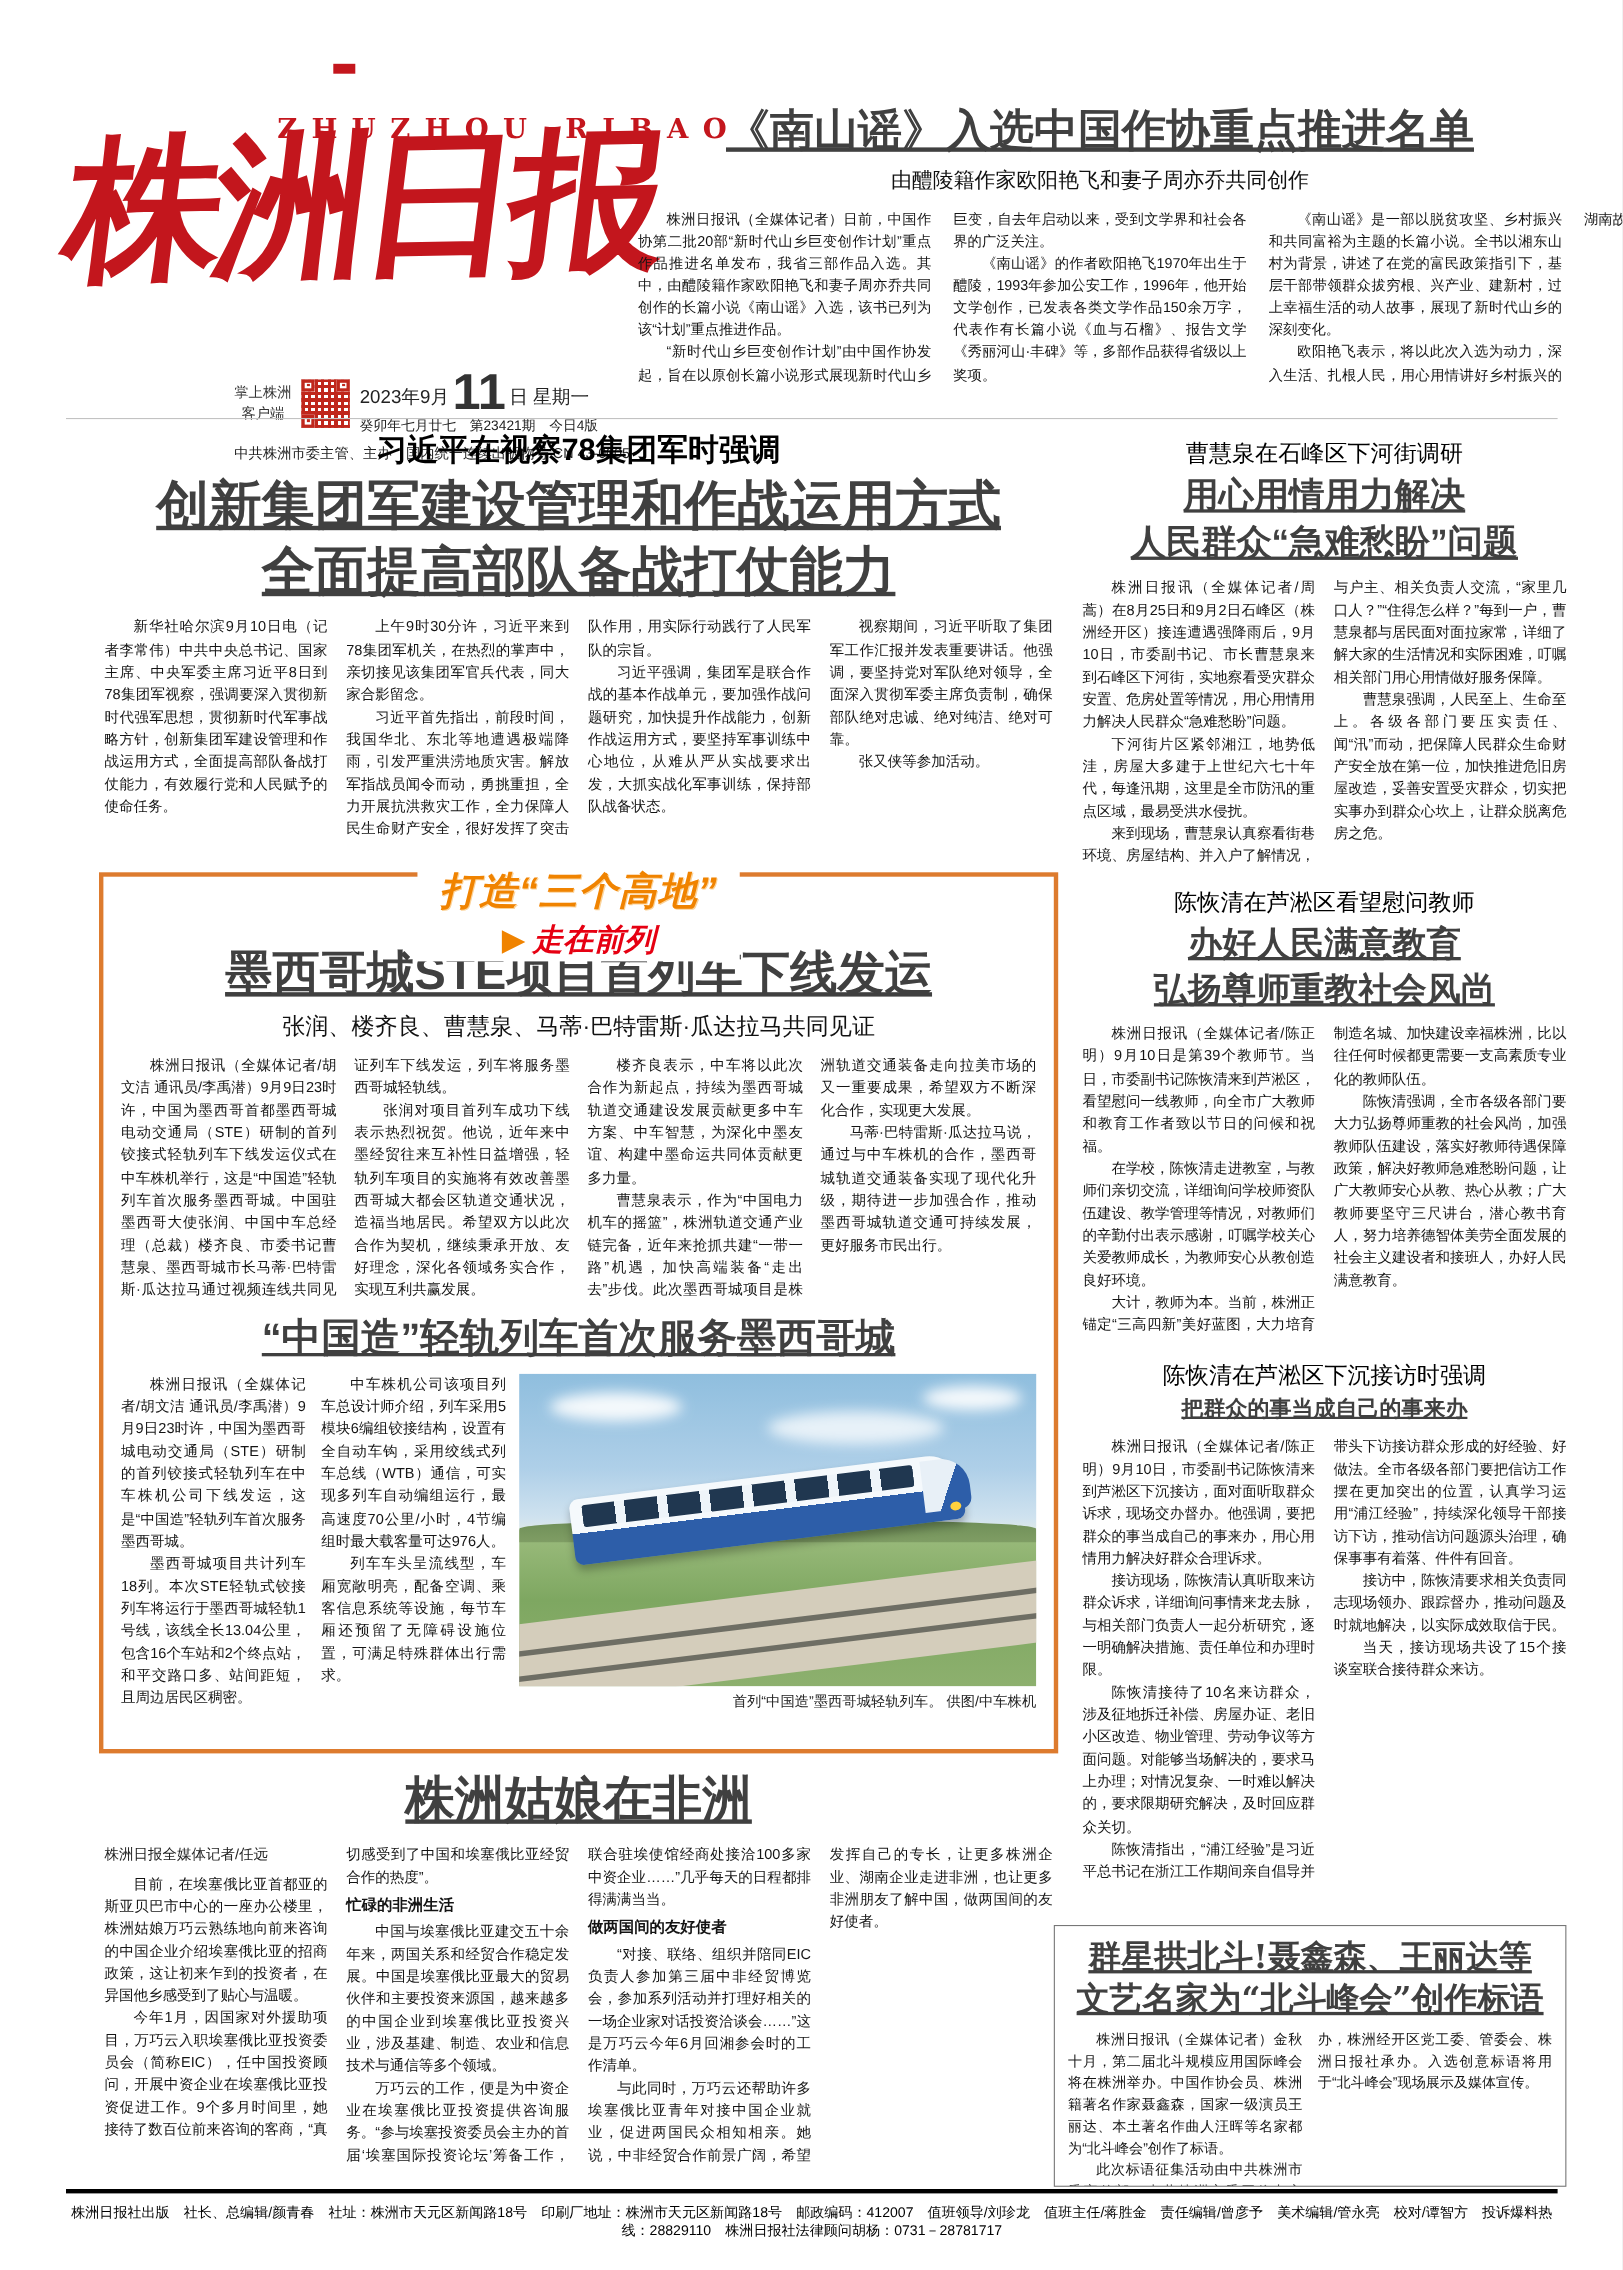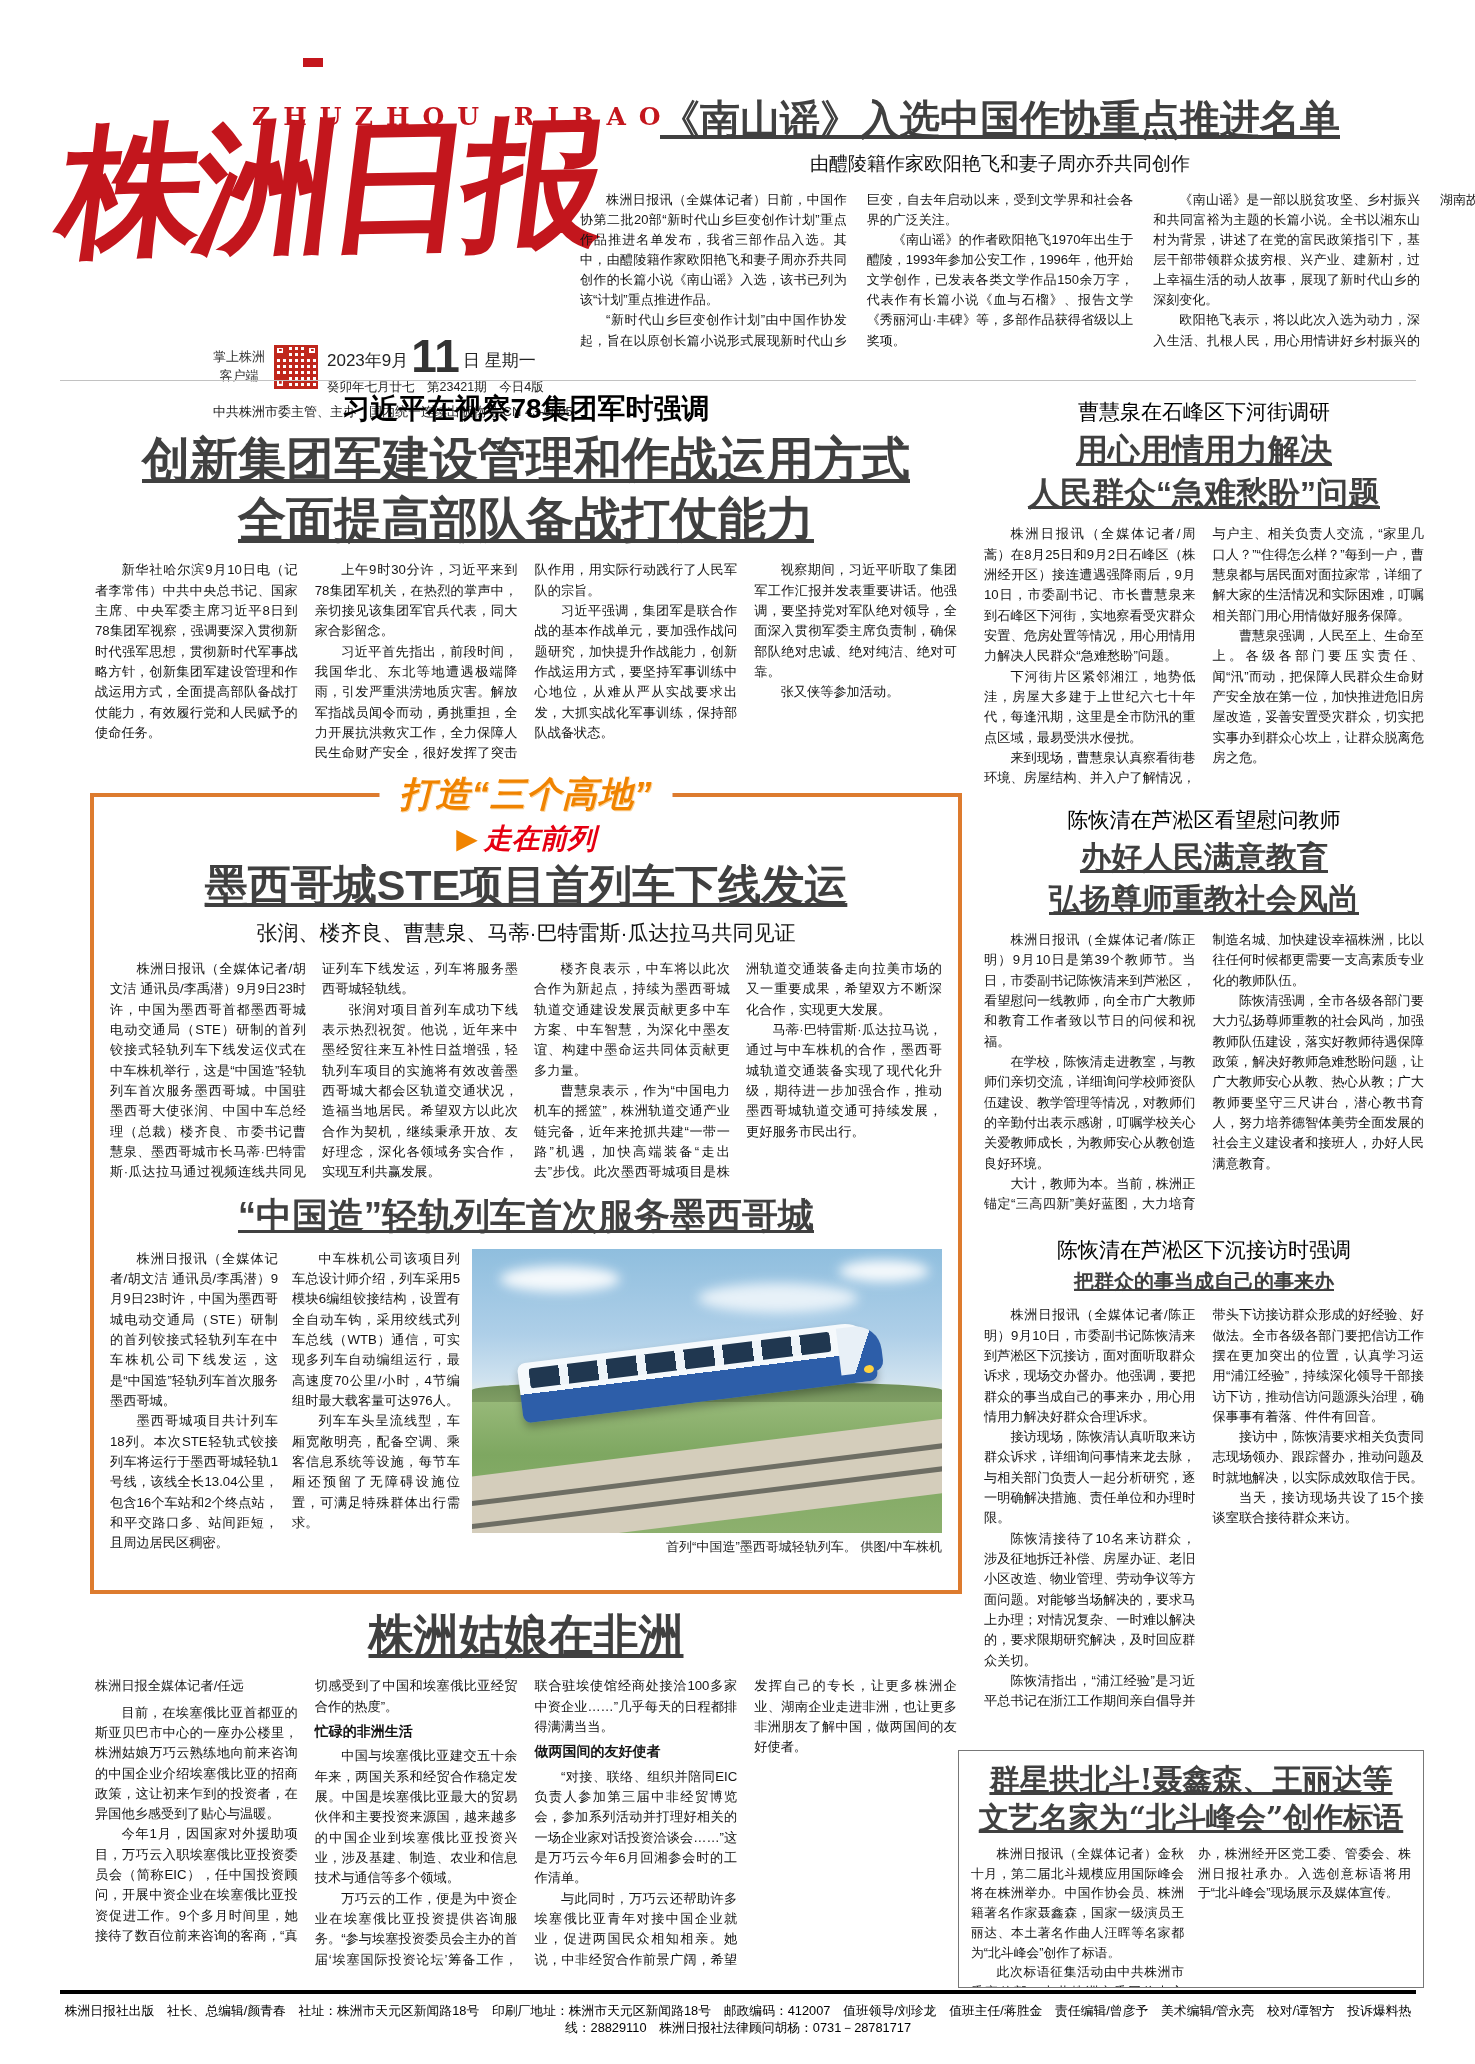--- a/index.html
+++ b/index.html
@@ -51,21 +51,21 @@
   
   .cao{left:984px;top:398px;width:440px;}
   .cao .kicker{font-size:21px;font-weight:normal;}
   .cao .hl{font-size:32px;margin-top:6px;}
   .cao .body-text{margin-top:12px;height:268px;columns:2;column-gap:17px;}
   
   .hbox{left:90px;top:793px;width:872px;height:801px;border:4px solid #dd7b2e;box-sizing:border-box;}
   .badge{position:absolute;top:-26px;left:50%;transform:translateX(-50%);background:#fff;
          padding:0 20px;text-align:center;white-space:nowrap;}
   .badge-top{font-size:35px;font-weight:bold;font-style:italic;color:#f08300;
-             text-shadow:1px 1px 0 #fbd39a;letter-spacing:1px;}
+             text-shadow:1px 1px 0 #fbd39a;letter-spacing:1px;margin-top:16px;}
   .badge-bottom{font-size:28px;font-weight:bold;font-style:italic;color:#e60012;margin-top:2px;}
   .badge-arrow{color:#f08300;margin-right:6px;}
   .ste-h{font-size:43px;margin-top:64px;}
   .ste-byline{font-size:21px;text-align:center;margin-top:8px;color:#111;}
   .ste-body{margin:12px 16px 0;height:224px;columns:4;column-gap:16px;}
   .train-h{font-size:36px;margin-top:12px;}
   .hbox-lower{display:flex;gap:12px;margin:12px 16px 0;}
   .train-text{width:350px;height:306px;columns:2;column-gap:14px;flex:none;}
   .photo-wrap{flex:1;min-width:0;}
   .caption{font-size:13px;text-align:right;margin-top:5px;color:#222;}

